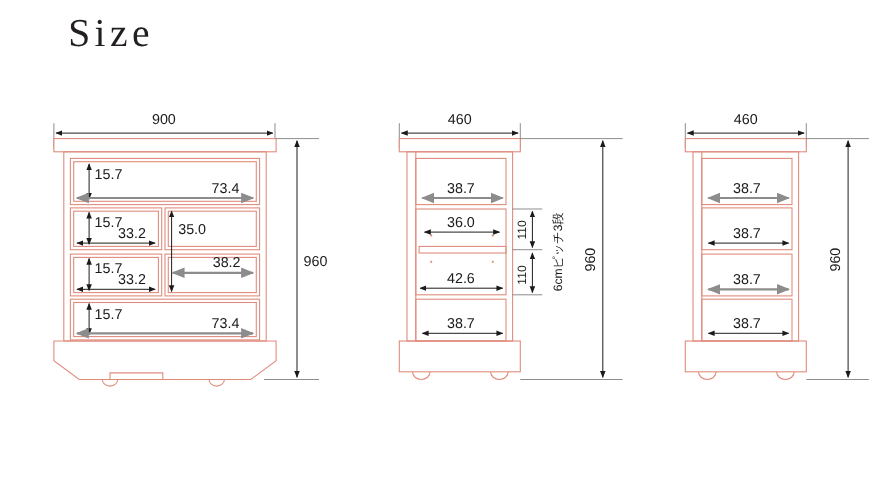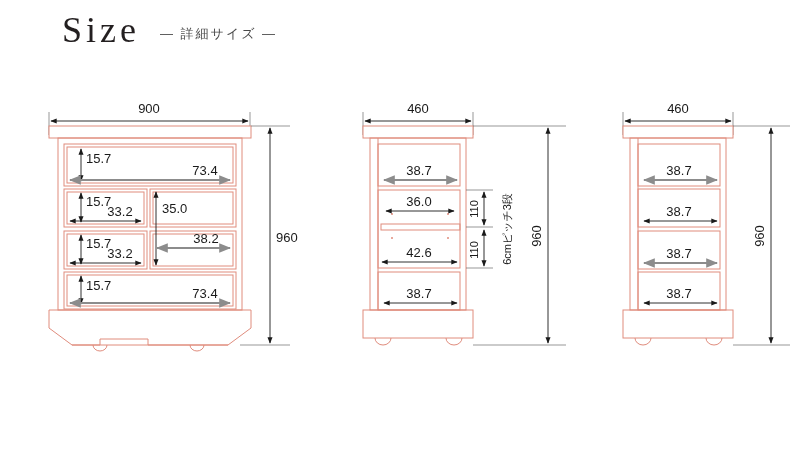--- a/index.html
+++ b/index.html
@@ -41,21 +41,20 @@
     font-size:11px;fill:#1a1a1a;
   }
 </style>
 </head>
 <body>
 
 <div id="root">
 
   <div class="title-block">
     <span class="title-main">Size</span>
-    <span class="title-sub">— 詳細サイズ —</span>
   </div>
 
   <svg id="drawing" viewBox="0 0 800 454">
 
     <defs>
       <marker id="ah" viewBox="0 0 10 10" refX="9" refY="5" markerWidth="7" markerHeight="7" orient="auto">
         <path d="M0,1 L10,5 L0,9 z" fill="#1a1a1a"></path>
       </marker>
       <marker id="ahr" viewBox="0 0 10 10" refX="1" refY="5" markerWidth="7" markerHeight="7" orient="auto">
         <path d="M10,1 L0,5 L10,9 z" fill="#1a1a1a"></path>

